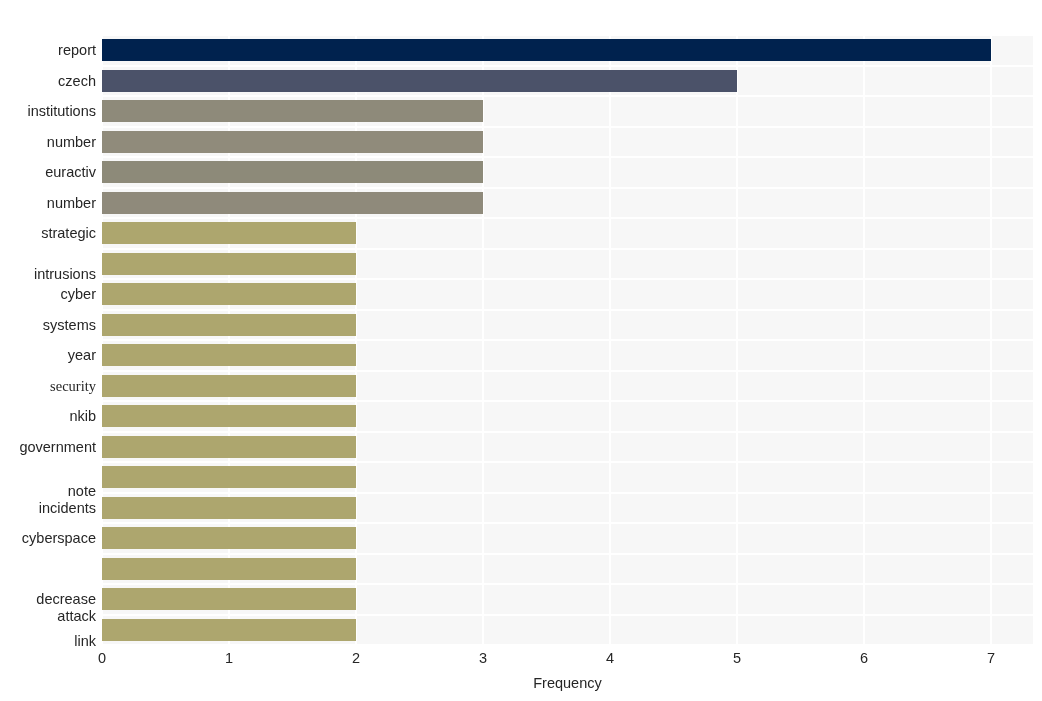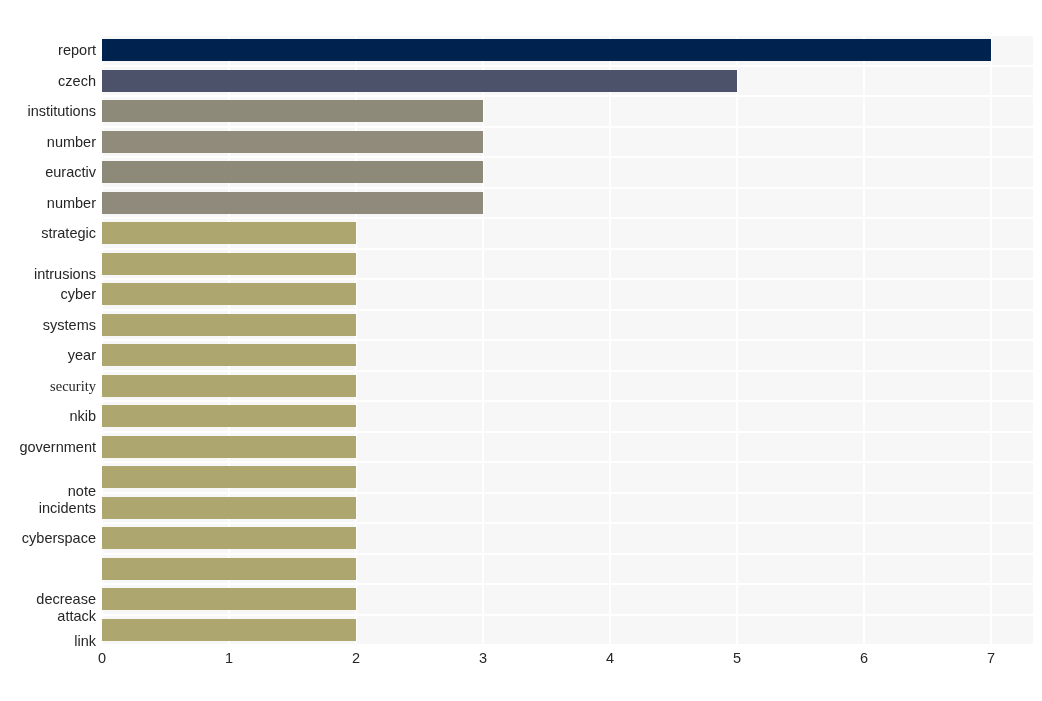--- a/index.html
+++ b/index.html
@@ -198,14 +198,15 @@
       <div class="xtick" style="left: 0px;">0</div>
       <div class="xtick" style="left: 127.012px;">1</div>
       <div class="xtick" style="left: 254.025px;">2</div>
       <div class="xtick" style="left: 381.037px;">3</div>
       <div class="xtick" style="left: 508.049px;">4</div>
       <div class="xtick" style="left: 635.061px;">5</div>
       <div class="xtick" style="left: 762.074px;">6</div>
       <div class="xtick" style="left: 889.086px;">7</div>
     </div>
 
+  <div class="xaxis-label">Frequency</div>
 
 </div>
 
 </body></html>

